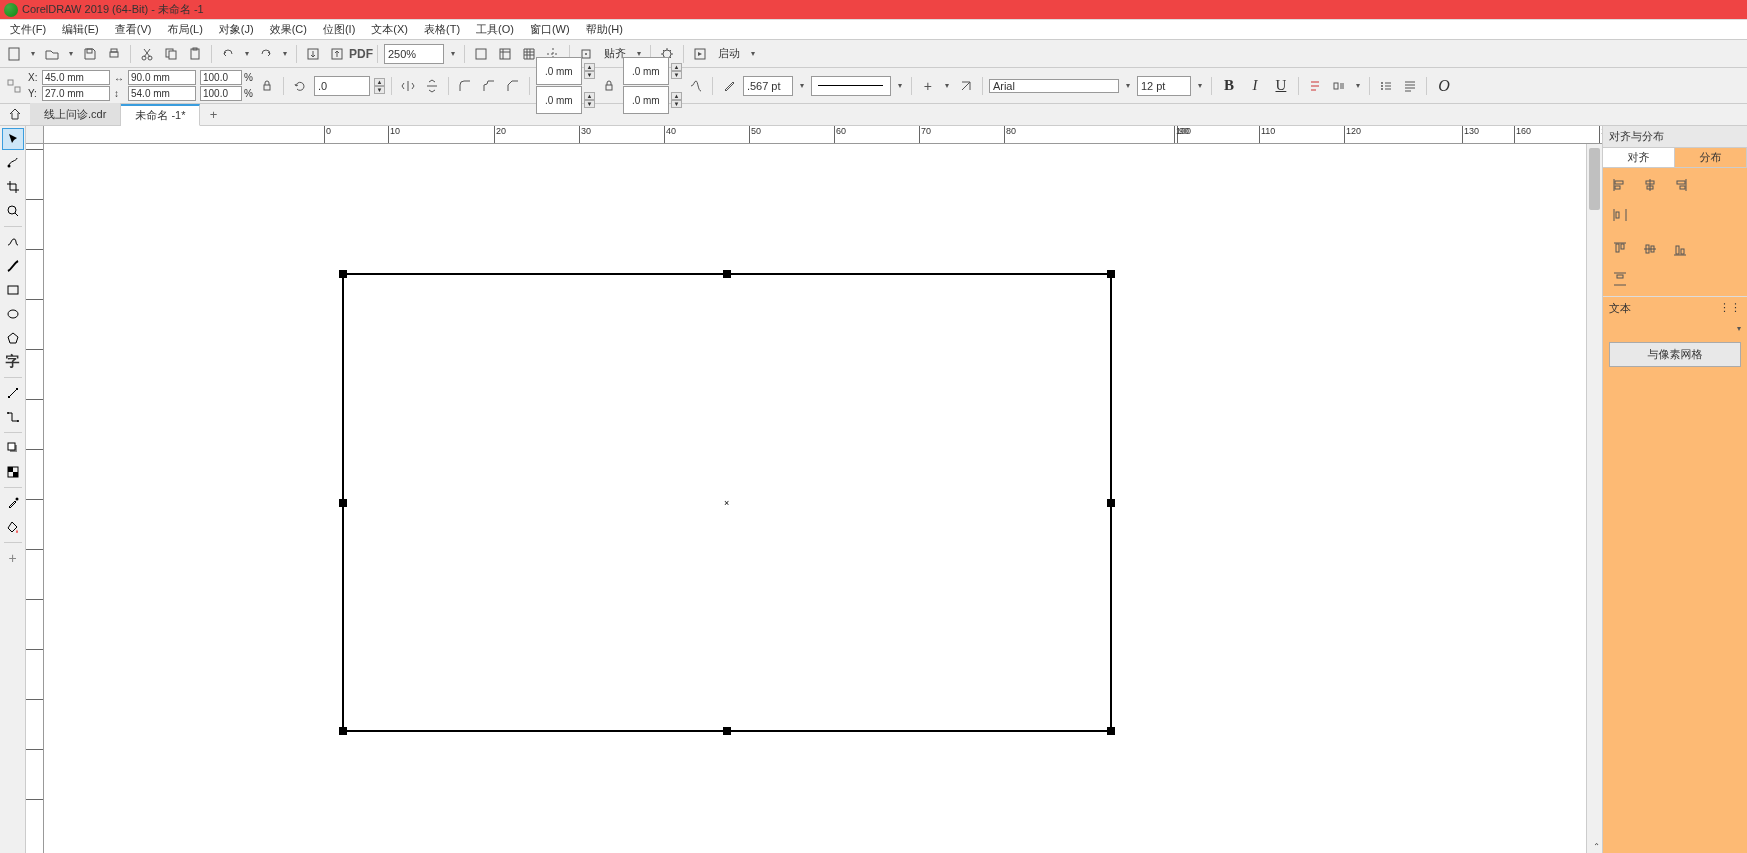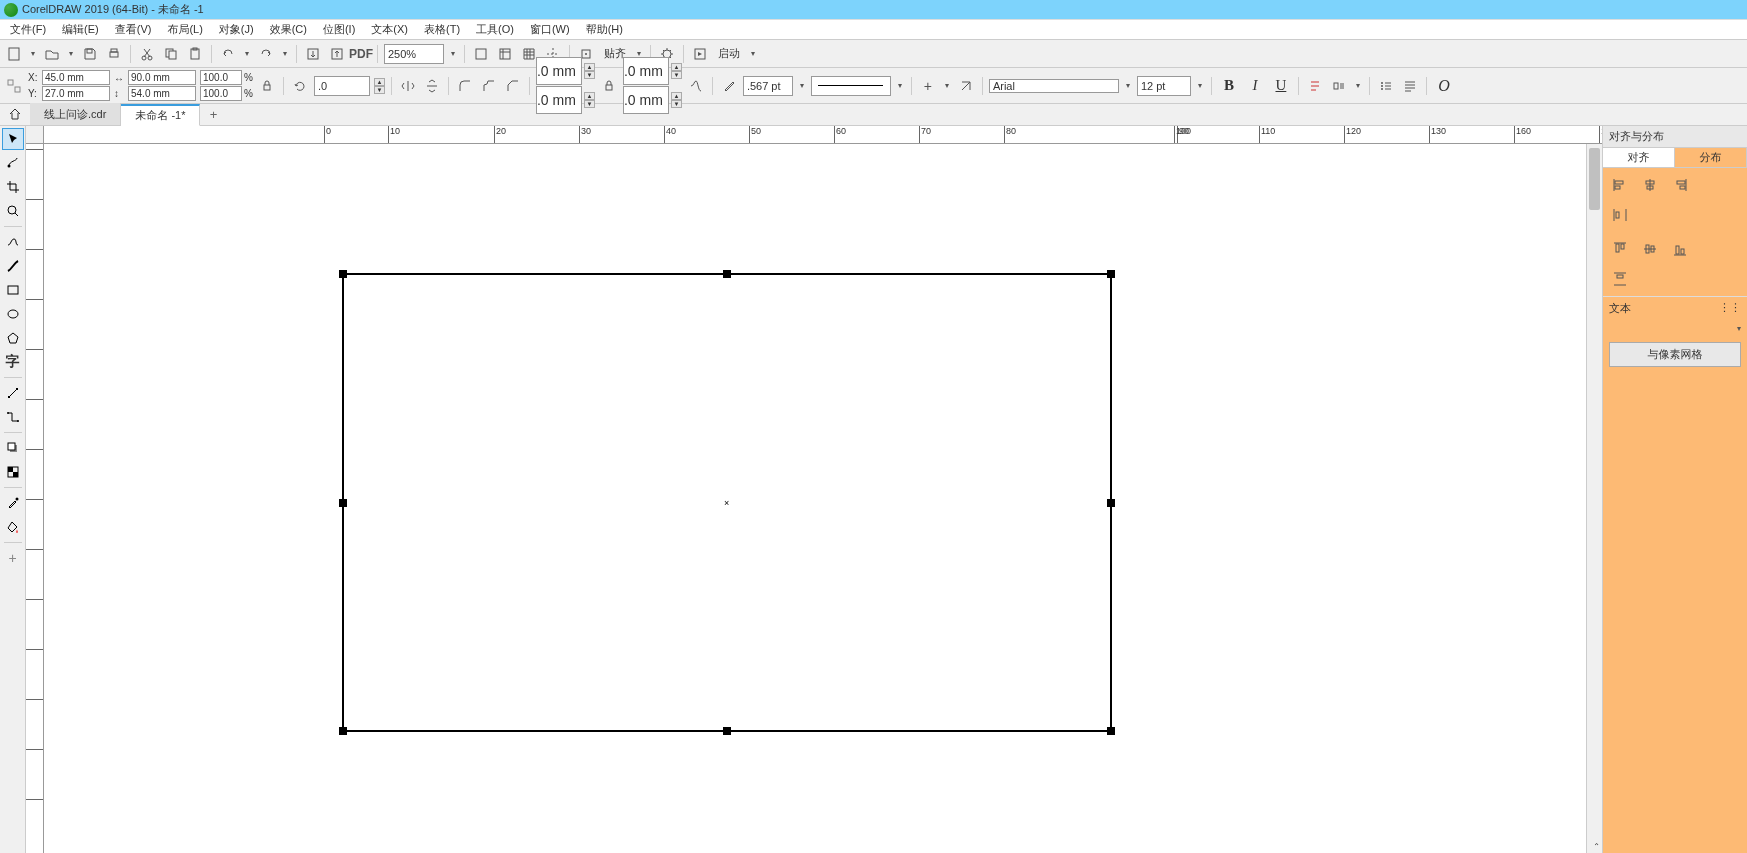--- a/index.html
+++ b/index.html
@@ -1,35 +1,35 @@
 <!DOCTYPE html>
 <html><head>
 <meta charset="utf-8">
 <style>
 *{box-sizing:border-box;margin:0;padding:0;font-family:"Microsoft YaHei",Arial,sans-serif;font-size:11px;color:#333}
 body{background:#e8e8e8;overflow:hidden;width:1747px;height:853px}
-.titlebar{height:20px;background:#7dd3fc;display:flex;align-items:center;padding:8px 4px;border-bottom:1px solid #ddd}
+.titlebar{height:20px;background:#ef4444;display:flex;align-items:center;padding:8px 4px;border-bottom:1px solid #ddd}
 .titlebar-icon{width:14px;height:14px;border-radius:50%;background:radial-gradient(circle at 30% 30%,#4a4,#181);margin-right:4px}
 .menubar{height:20px;background:#fff;display:flex;align-items:center;padding:0 4px;gap:4px;border-bottom:1px solid #ccc}
 .menu-item{padding:2px 6px;cursor:default}
 .toolbar1{height:28px;background:#f0f0f0;display:flex;align-items:center;padding:0 4px;gap:4px;border-bottom:1px solid #ccc}
 .tb-btn{width:20px;height:20px;display:flex;align-items:center;justify-content:center;cursor:default;color:#555}
 .tb-dd{width:10px;height:20px;display:flex;align-items:center;justify-content:center;font-size:8px;color:#555}
 .sep{width:1px;height:18px;background:#ccc;margin:0 2px}
 .zoom-input{width:60px;height:20px;border:1px solid #999;background:#fff;padding:0 3px;font-size:11px}
 .launch-txt{padding:0 4px}
 .propbar{height:36px;background:#f0f0f0;display:flex;align-items:center;padding:0 4px;gap:4px;border-bottom:1px solid #ccc}
 .xy-grp{display:flex;flex-direction:column;gap:1px}
 .xy-row{display:flex;align-items:center;gap:2px}
 .xy-lbl{font-size:10px;width:12px}
 .xy-input{width:68px;height:15px;border:1px solid #999;background:#fff;font-size:10px;padding:0 2px}
 .pct-input{width:42px;height:15px;border:1px solid #999;background:#fff;font-size:10px;padding:0 2px}
 .pct-unit{font-size:10px}
 .rot-input{width:56px;height:20px;border:1px solid #999;background:#fff;padding:0 3px}
-.sm-input{width:46px;height:28px;border:1px solid #999;background:#fff;font-size:14px;padding:0 0}
+.sm-input{width:46px;height:28px;border:1px solid #999;background:#fff;font-size:10px;padding:0 8px}
 .outline-input{width:50px;height:20px;border:1px solid #999;background:#fff;padding:0 3px}
 .line-style{width:80px;height:20px;border:1px solid #999;background:#fff;display:flex;align-items:center;justify-content:center}
 .line-style::before{content:"";width:65px;height:1px;background:#000}
 .font-input{width:130px;height:14px;border:1px solid #999;background:#fff;padding:0 3px}
 .size-input{width:54px;height:20px;border:1px solid #999;background:#fff;padding:0 3px}
 .spin{display:flex;flex-direction:column}
 .spin-btn{width:11px;height:8px;background:#e8e8e8;border:1px solid #aaa;font-size:6px;display:flex;align-items:center;justify-content:center}
 .fmt-btn{width:22px;height:22px;display:flex;align-items:center;justify-content:center;font-family:"Times New Roman";font-size:15px;font-weight:bold}
 .fmt-btn.italic{font-style:italic;font-weight:normal}
 .fmt-btn.uline{text-decoration:underline;font-weight:normal}
@@ -525,21 +525,21 @@
           <div class="tick" style="left: 535px;">30</div>
           <div class="tick" style="left: 620px;">40</div>
           <div class="tick" style="left: 705px;">50</div>
           <div class="tick" style="left: 790px;">60</div>
           <div class="tick" style="left: 875px; text-align: center;">70</div>
           <div class="tick" style="left: 960px;">80</div>
           <div class="tick" style="left: 1093px; margin-left: 40px;">90</div>
           <div class="tick" style="left: 1130px;">100</div>
           <div class="tick" style="left: 1215px;">110</div>
           <div class="tick" style="left: 1300px;">120</div>
-          <div class="tick" style="left: 1385px; text-align: center;">130</div>
+          <div class="tick" style="left: 1418px; text-align: center;">130</div>
           <div class="tick" style="left: 1470px;">160</div>
           <div class="tick" style="left: 1555px;">150</div>
         </div>
     </div>
     <div class="canvas-row">
       <div class="ruler-v" id="ruler-v">
           <div class="tick" style="top: 5px;"></div>
           <div class="tick" style="top: 55px;"></div>
           <div class="tick" style="top: 105px;"></div>
           <div class="tick" style="top: 155px;"></div>

